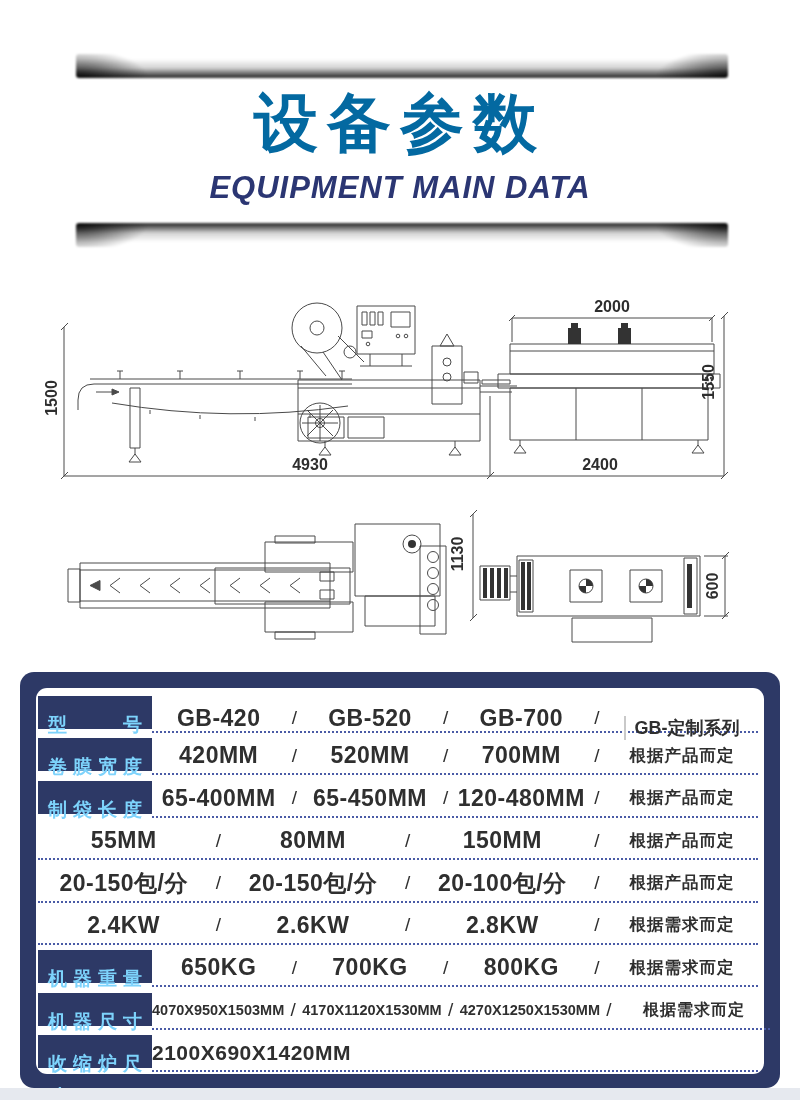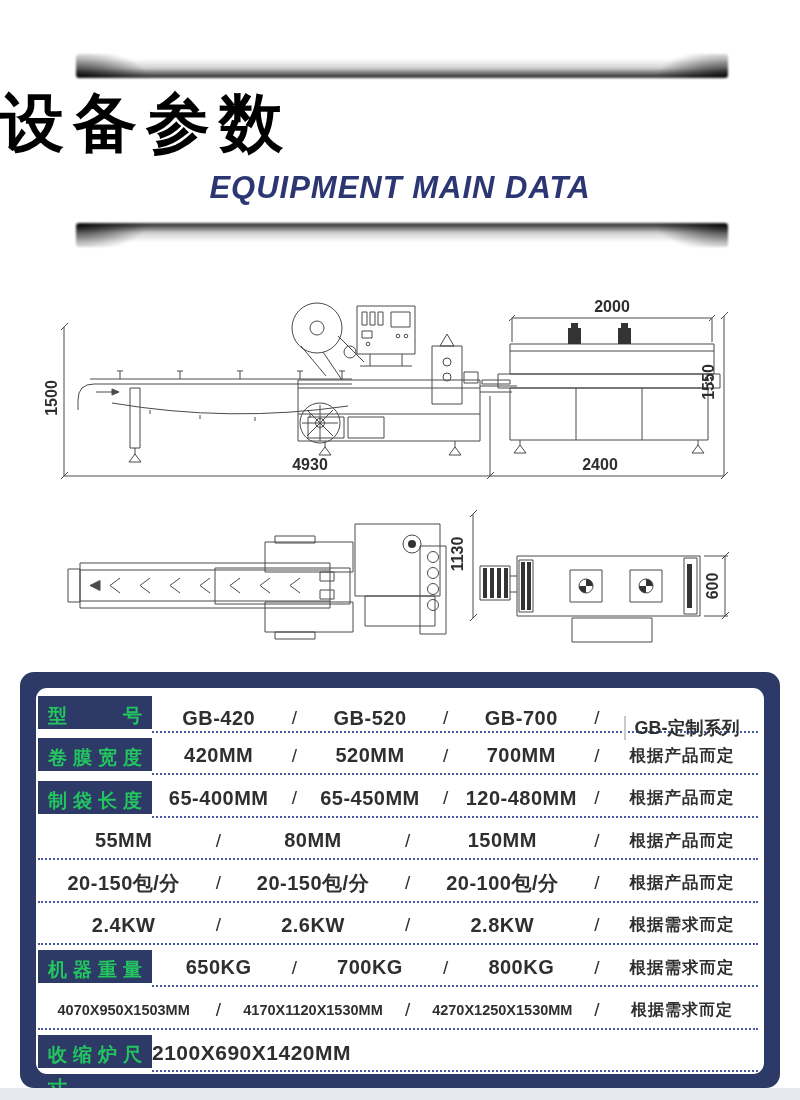--- a/index.html
+++ b/index.html
@@ -18,22 +18,22 @@
       radial-gradient(ellipse 16% 170% at 100% 100%, rgba(0,0,0,.85), rgba(0,0,0,0) 70%),
       linear-gradient(to top, rgba(30,30,30,.88) 6%, rgba(110,110,110,.30) 42%, rgba(255,255,255,0) 80%);
   }
   .brush-bottom { top:223px;
     background:
       radial-gradient(ellipse 16% 170% at 0% 0%, rgba(0,0,0,.85), rgba(0,0,0,0) 70%),
       radial-gradient(ellipse 16% 170% at 100% 0%, rgba(0,0,0,.85), rgba(0,0,0,0) 70%),
       linear-gradient(to bottom, rgba(30,30,30,.88) 6%, rgba(110,110,110,.30) 42%, rgba(255,255,255,0) 80%);
   }
   .page-title {
-    position:absolute; top:88px; left:0; width:800px; text-align:left;
-    font-size:64px; line-height:1.1; font-weight:900; color:#000000; letter-spacing:9px;
+    position:absolute; top:88px; left:0; width:800px; text-align:center;
+    font-size:64px; line-height:1.1; font-weight:900; color:#0369a1; letter-spacing:9px;
   }
   .page-subtitle {
     position:absolute; top:170px; left:0; width:800px; text-align:center;
     font-size:31px; font-style:italic; font-weight:700; color:#2b3673; letter-spacing:1px;
   }
 
   
   .svg-wrap { position:absolute; left:20px; }
   .svg1 { top:276px; }
   .svg2 { top:506px; }
@@ -45,30 +45,30 @@
     position:absolute; left:20px; top:672px; width:760px; height:416px;
     background:#2d3966; border-radius:14px;
   }
   .spec-inner {
     position:absolute; left:16px; top:16px; width:728px; height:386px;
     background:#ffffff; border-radius:11px; padding:4px 0 0 2px;
   }
   .t-row { height:42.4px; display:flex; align-items:flex-start; }
   .t-label {
     width:114px; height:33px; margin-top:4px; flex:0 0 114px;
-    background:#2d3966; color:#22c55e;
+    background:#2d3966; color:#7dd3fc;
     font-size:19px; font-weight:700; line-height:33px;
-    padding:3px 10px; text-align:justify; text-align-last:justify;
+    padding:12px 10px; text-align:justify; text-align-last:justify;
   }
   .t-vals {
     flex:1; height:37px; margin-top:4px; margin-right:6px;
     display:grid; grid-template-columns:1fr 18px 1fr 18px 1fr 18px 152px;
     align-items:center; border-bottom:2px dotted #4a5ba6;
   }
-  .v { text-align:center; font-size:20px; font-weight:600; color:#2f2f2f; letter-spacing:.5px; white-space:nowrap; }
+  .v { text-align:center; font-size:23px; font-weight:600; color:#2f2f2f; letter-spacing:.5px; white-space:nowrap; }
   .s { text-align:center; font-size:19px; font-weight:400; color:#2f2f2f; }
   .v.cn { font-size:16.5px; letter-spacing:1px;text-align:center; }
   .v.bar-left { font-size:18px; letter-spacing:0; }
   .v.bar-left { border-left:2px solid #c9c9c9; padding-left:8px; justify-self:center;margin-top:20px; }
   .t-row.small .v { font-size:14.5px; letter-spacing:0; }
   .t-row.small .v.cn { font-size:16px; letter-spacing:1px; }
   .t-row.single .t-vals { grid-template-columns:1fr; justify-items:start; }
   .t-row.single .v { font-size:21px; text-align:left; }
 
   .footer-strip { position:absolute; left:0; top:1088px; width:800px; height:12px; background:#e6e9ef; }
@@ -365,20 +365,21 @@
         <span class="s">/</span>
         <span class="v">700KG</span>
         <span class="s">/</span>
         <span class="v">800KG</span>
         <span class="s">/</span>
         <span class="v cn">根据需求而定</span>
       </div>
     </div>
 
     <div class="t-row small">
+      <div class="t-label">机器尺寸</div>
       <div class="t-vals">
         <span class="v">4070X950X1503MM</span>
         <span class="s">/</span>
         <span class="v">4170X1120X1530MM</span>
         <span class="s">/</span>
         <span class="v">4270X1250X1530MM</span>
         <span class="s">/</span>
         <span class="v cn">根据需求而定</span>
       </div>
     </div>

